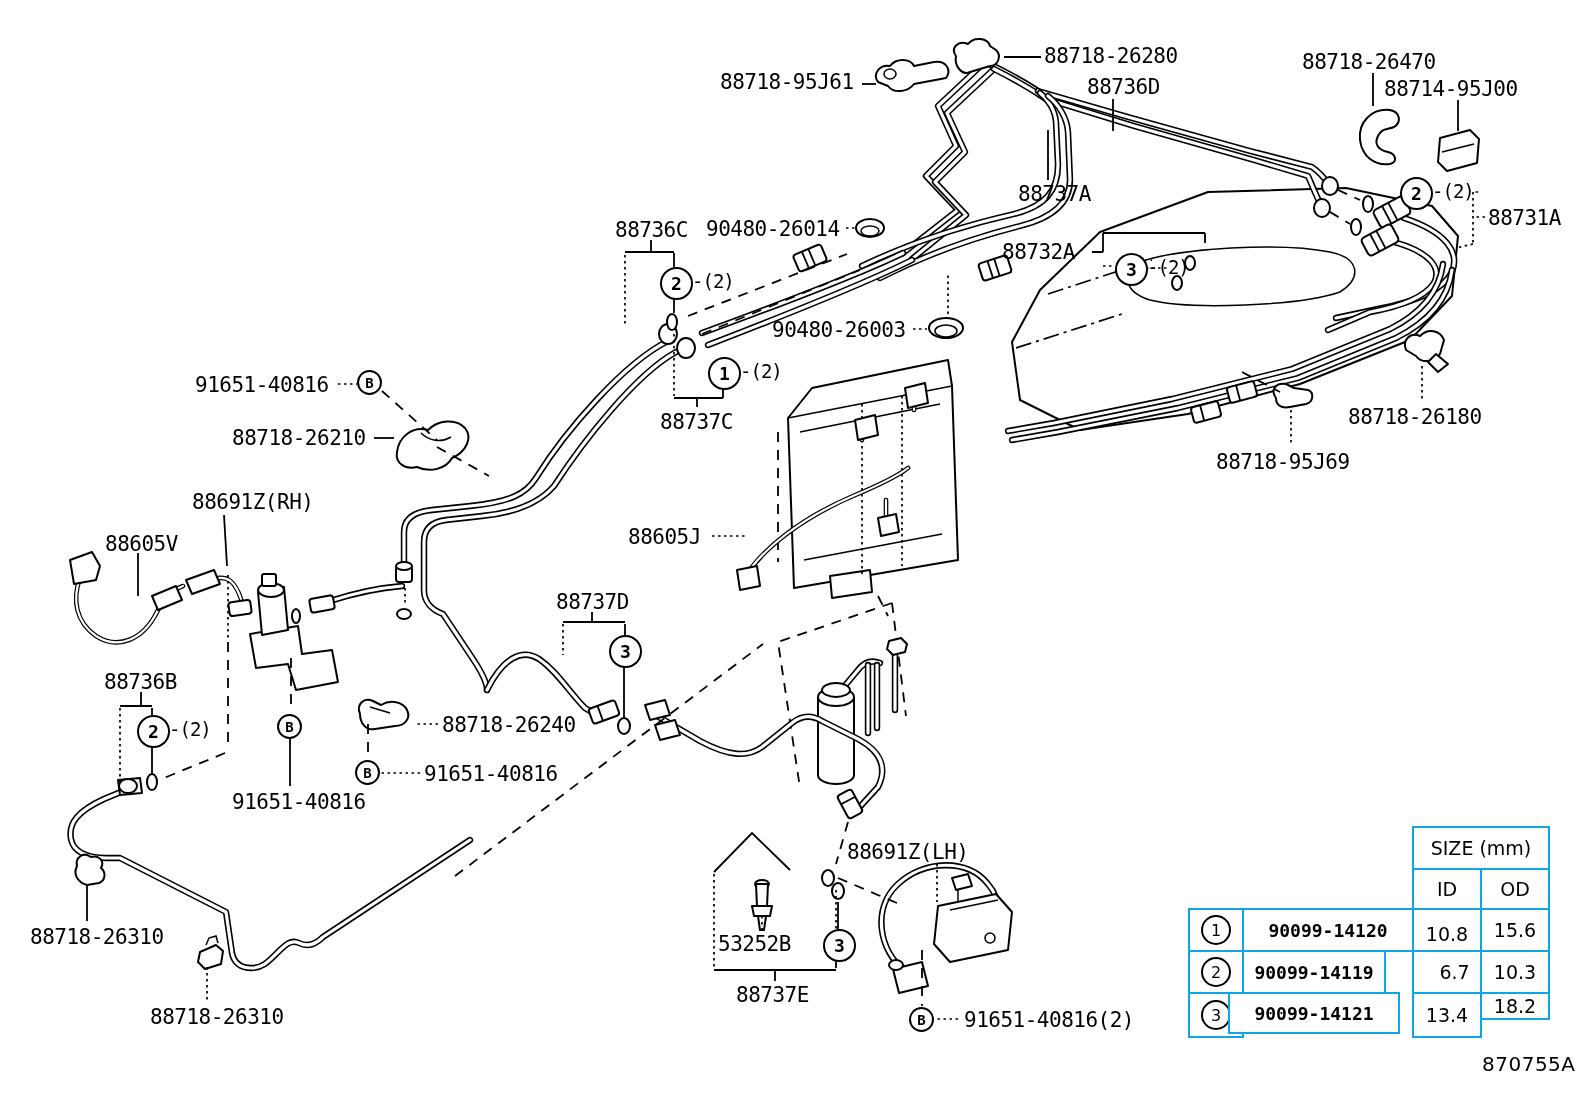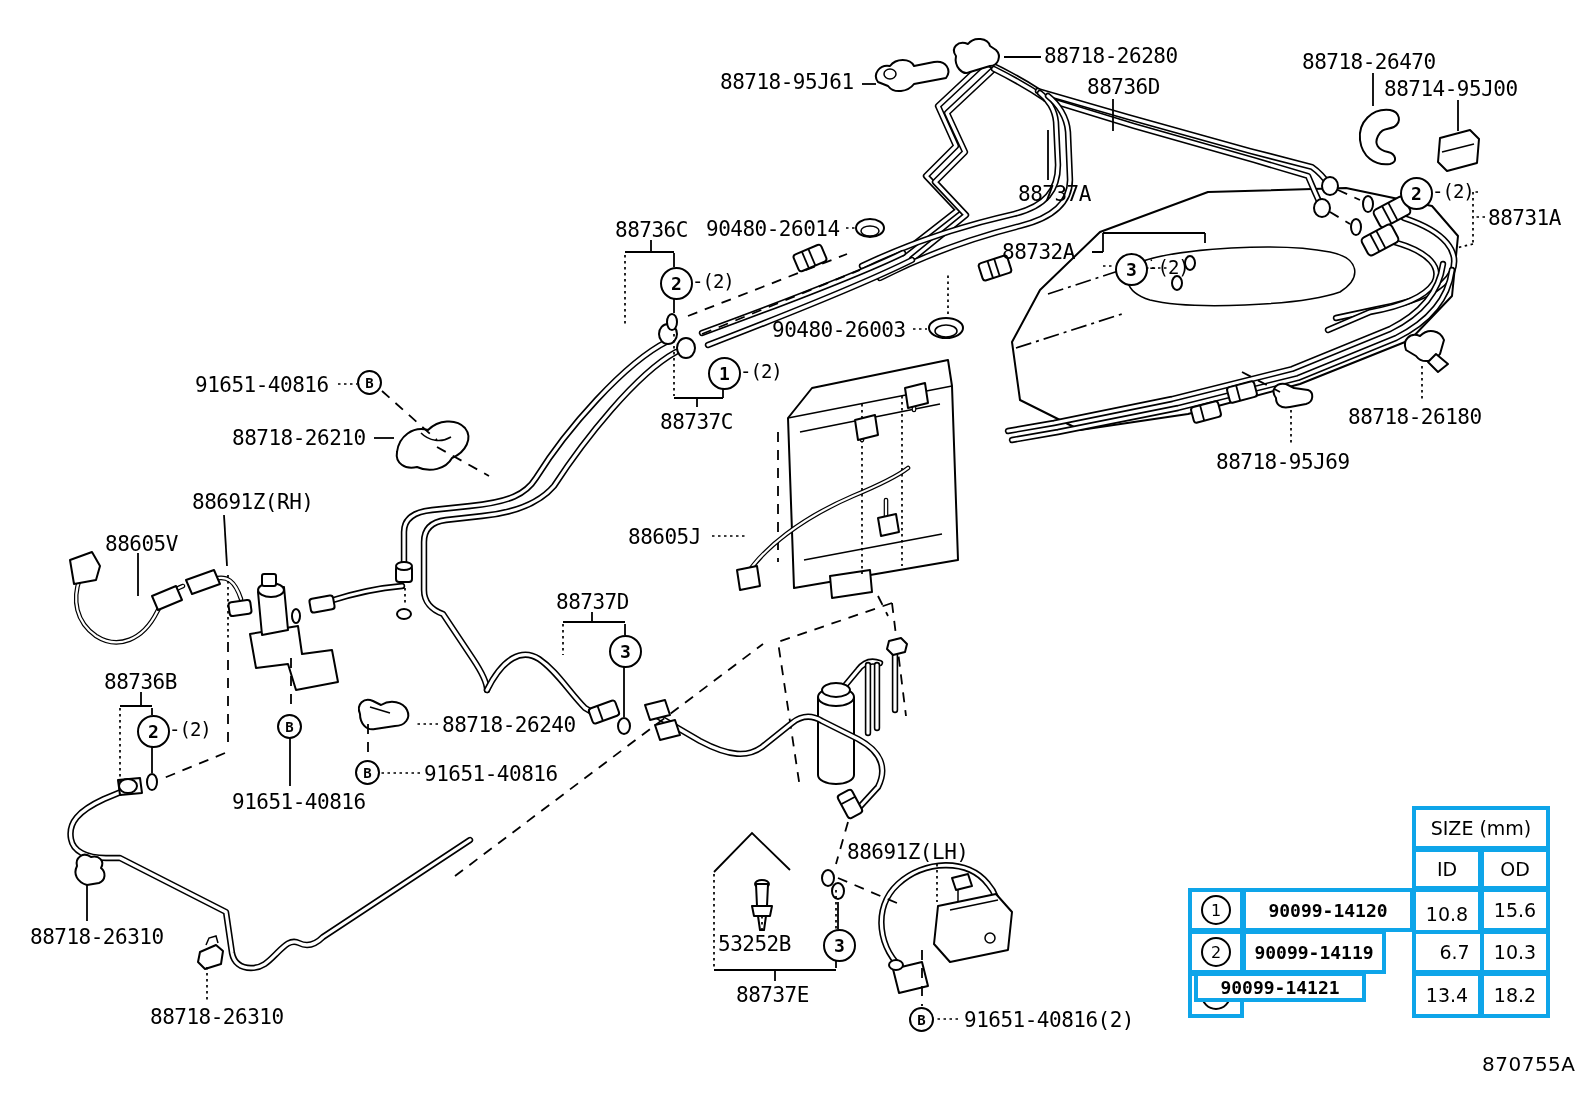--- a/index.html
+++ b/index.html
@@ -7,22 +7,22 @@
          font-family:"DejaVu Sans Mono","Liberation Mono",monospace;color:#000;}
   .stage svg{position:absolute;left:0;top:0;}
   .lbl{position:absolute;font-weight:400;font-size:21px;line-height:24px;letter-spacing:-0.5px;white-space:nowrap;}
   .co{position:absolute;width:29px;height:29px;border:2.5px solid #000;border-radius:50%;
       background:#fff;display:flex;align-items:center;justify-content:center;
       font-size:18px;font-weight:700;}
   .cs{position:absolute;font-size:19px;font-weight:400;letter-spacing:-1px;white-space:nowrap;}
   .bm{position:absolute;width:21px;height:21px;border:2px solid #000;border-radius:50%;
       background:#fff;display:flex;align-items:center;justify-content:center;
       font-size:14px;font-weight:700;}
-  .cell{position:absolute;border:4px solid #0ea5e9;background:#fff;box-sizing:border-box;
-        display:flex;align-items:center;justify-content:center;}
+  .cell{position:absolute;border:2px solid #0ea5e9;background:#fff;box-sizing:border-box;
+        display:flex;align-items:center;justify-content:center;margin-top:20px;}
   .cell.sans{font-family:"DejaVu Sans","Liberation Sans",sans-serif;font-size:19px;font-weight:400;}
   .cell.mono{font-size:18px;font-weight:700;}
   .tnum{width:26px;height:26px;border:2px solid #000;border-radius:50%;background:#fff;
         display:flex;align-items:center;justify-content:center;font-size:16px;font-weight:400;
         font-family:"DejaVu Sans","Liberation Sans",sans-serif;}
   .footer{position:absolute;font-family:"DejaVu Sans","Liberation Sans",sans-serif;
           font-size:20px;letter-spacing:0.5px;}
   
   .s{stroke:#000;stroke-width:1.8;fill:none;}
   .d{stroke:#000;stroke-width:1.7;fill:none;stroke-dasharray:2.5 3.5;}
@@ -404,20 +404,20 @@
   <div class="cell" style="left:1188px;top:930px;width:56px;height:44px">
         <span class="tnum">2</span>
       </div>
   <div class="cell mono" style="left:1242px;top:930px;width:144px;height:44px">90099-14119</div>
   <div class="cell sans" style="left:1412px;top:930px;width:85px;height:44px">6.7</div>
   <div class="cell sans" style="left:1480px;top:930px;width:70px;height:44px">10.3</div>
 
   <div class="cell" style="left:1188px;top:972px;width:56px;height:46px">
         <span class="tnum">3</span>
       </div>
-  <div class="cell mono" style="left:1194px;top:972px;width:172px;height:30px">90099-14121</div>
+  <div class="cell mono" style="left:1228px;top:972px;width:172px;height:42px">90099-14121</div>
   <div class="cell sans" style="left:1412px;top:972px;width:70px;height:46px">13.4</div>
-  <div class="cell sans" style="left:1480px;top:972px;width:70px;height:46px">18.2</div>
+  <div class="cell sans" style="left:1480px;top:972px;width:70px;height:28px">18.2</div>
 </div>
 
 <div class="footer" style="left:1482px;top:1052px;position:absolute">870755A</div>
 
 </div>
 
 </body></html>

